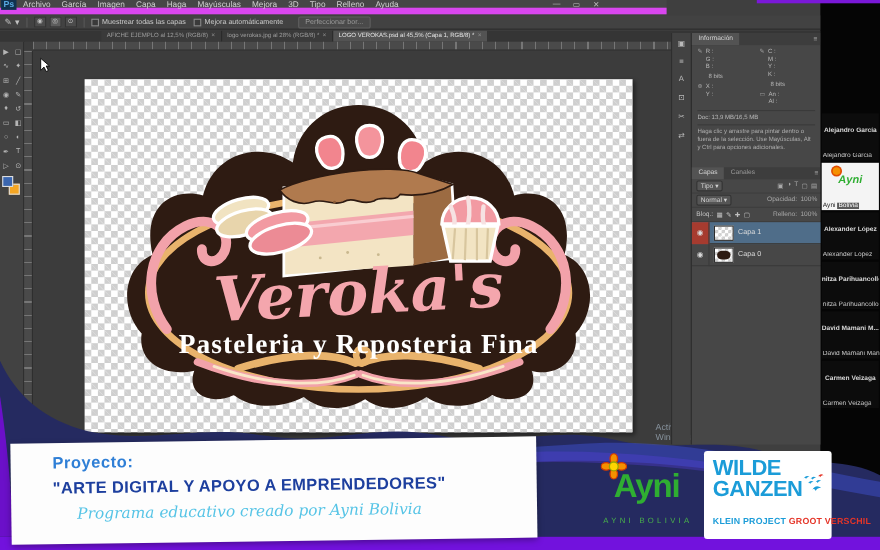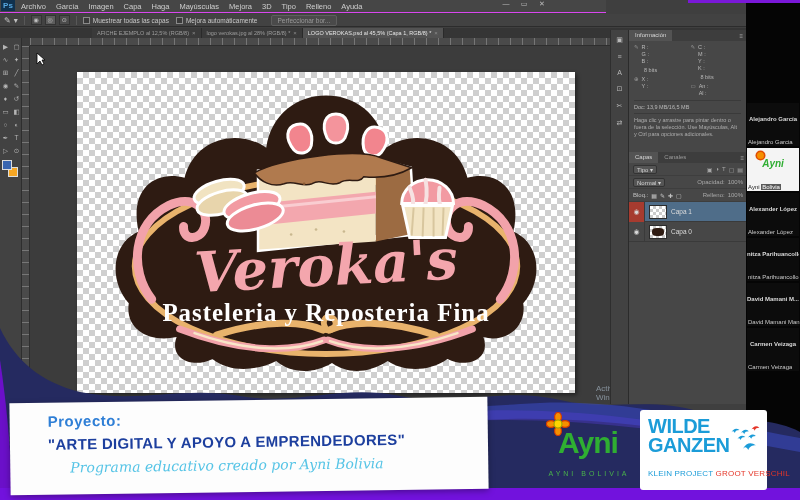--- a/index.html
+++ b/index.html
@@ -5,22 +5,22 @@
   * { margin:0; padding:0; box-sizing:border-box; }
   html,body { width:800px; height:500px; overflow:hidden; background:#000;
               font-family:"Liberation Sans", sans-serif; }
   #stage { position:relative; width:800px; height:500px; background:#000; }
 
   
   .ps-window { position:absolute; left:0; top:0; width:746px; height:434px;
                background:#3f3f3f; z-index:1; }
 
   .menubar { position:absolute; left:0; top:0; width:606px; height:13px;
-             background:#464646; border-bottom:1px solid #d946ef;
-             display:flex; align-items:flex-start; gap:2px; }
+             background:#464646; border-bottom:6px solid #d946ef;
+             display:flex; align-items:center; gap:2px; }
   .ps-logo { width:14px; height:11px; margin-left:1px; background:#10314e;
              color:#57a8e0; font-size:8px; font-weight:bold;
              display:flex; align-items:center; justify-content:center; }
   .menu-item { color:#cfcfcf; font-size:7.5px; padding:0 4px; line-height:13px; }
   .win-controls { margin-left:auto; margin-right:58px; display:flex; gap:6px; }
   .win-btn { color:#bdbdbd; font-size:7px; width:12px; text-align:center; }
 
   .options-bar { position:absolute; left:0; top:14px; width:746px; height:13px;
                  background:#424242; border-bottom:1px solid #2c2c2c;
                  display:flex; align-items:center; gap:3px; padding-left:4px; }
@@ -154,26 +154,26 @@
                   font-family:"DejaVu Serif", serif; margin-top:7px; padding-left:22px; }
 
   .ayni-logo { position:absolute; left:540px; top:412px; width:98px; height:80px;
                z-index:6; }
   .ayni-name { position:absolute; left:18px; top:14px; color:#2fae32;
                font-size:30px; font-weight:bold; letter-spacing:-1px; }
   .ayni-sub { position:absolute; left:0px; top:58px; width:98px; text-align:center;
               color:#49b24a; font-size:7px; letter-spacing:3px; }
   .ayni-flower { position:absolute; left:6px; top:0; }
 
-  .wilde-card { position:absolute; left:640px; top:410px; width:127px; height:80px;
+  .wilde-card { position:absolute; left:640px; top:410px; width:116px; height:80px;
                 background:#fff; border-radius:3px; z-index:6; padding:7px 6px 0 8px; }
   .wilde-top { display:flex; }
   .wilde-words { line-height:.95; }
   .wilde-w { color:#1b9cd8; font-size:20px; font-weight:bold; letter-spacing:-.5px; }
-  .wilde-tag { margin-top:6px; font-size:8px; font-weight:normal; letter-spacing:.2px;
+  .wilde-tag { margin-top:6px; font-size:8px; font-weight:bold; letter-spacing:.2px;
                white-space:nowrap; }
   .tag-blue { color:#1b9cd8; } .tag-red { color:#e53528; }
 </style>
 </head>
 <body>
 
 <div id="stage">
 
   <div class="ps-window">
 

